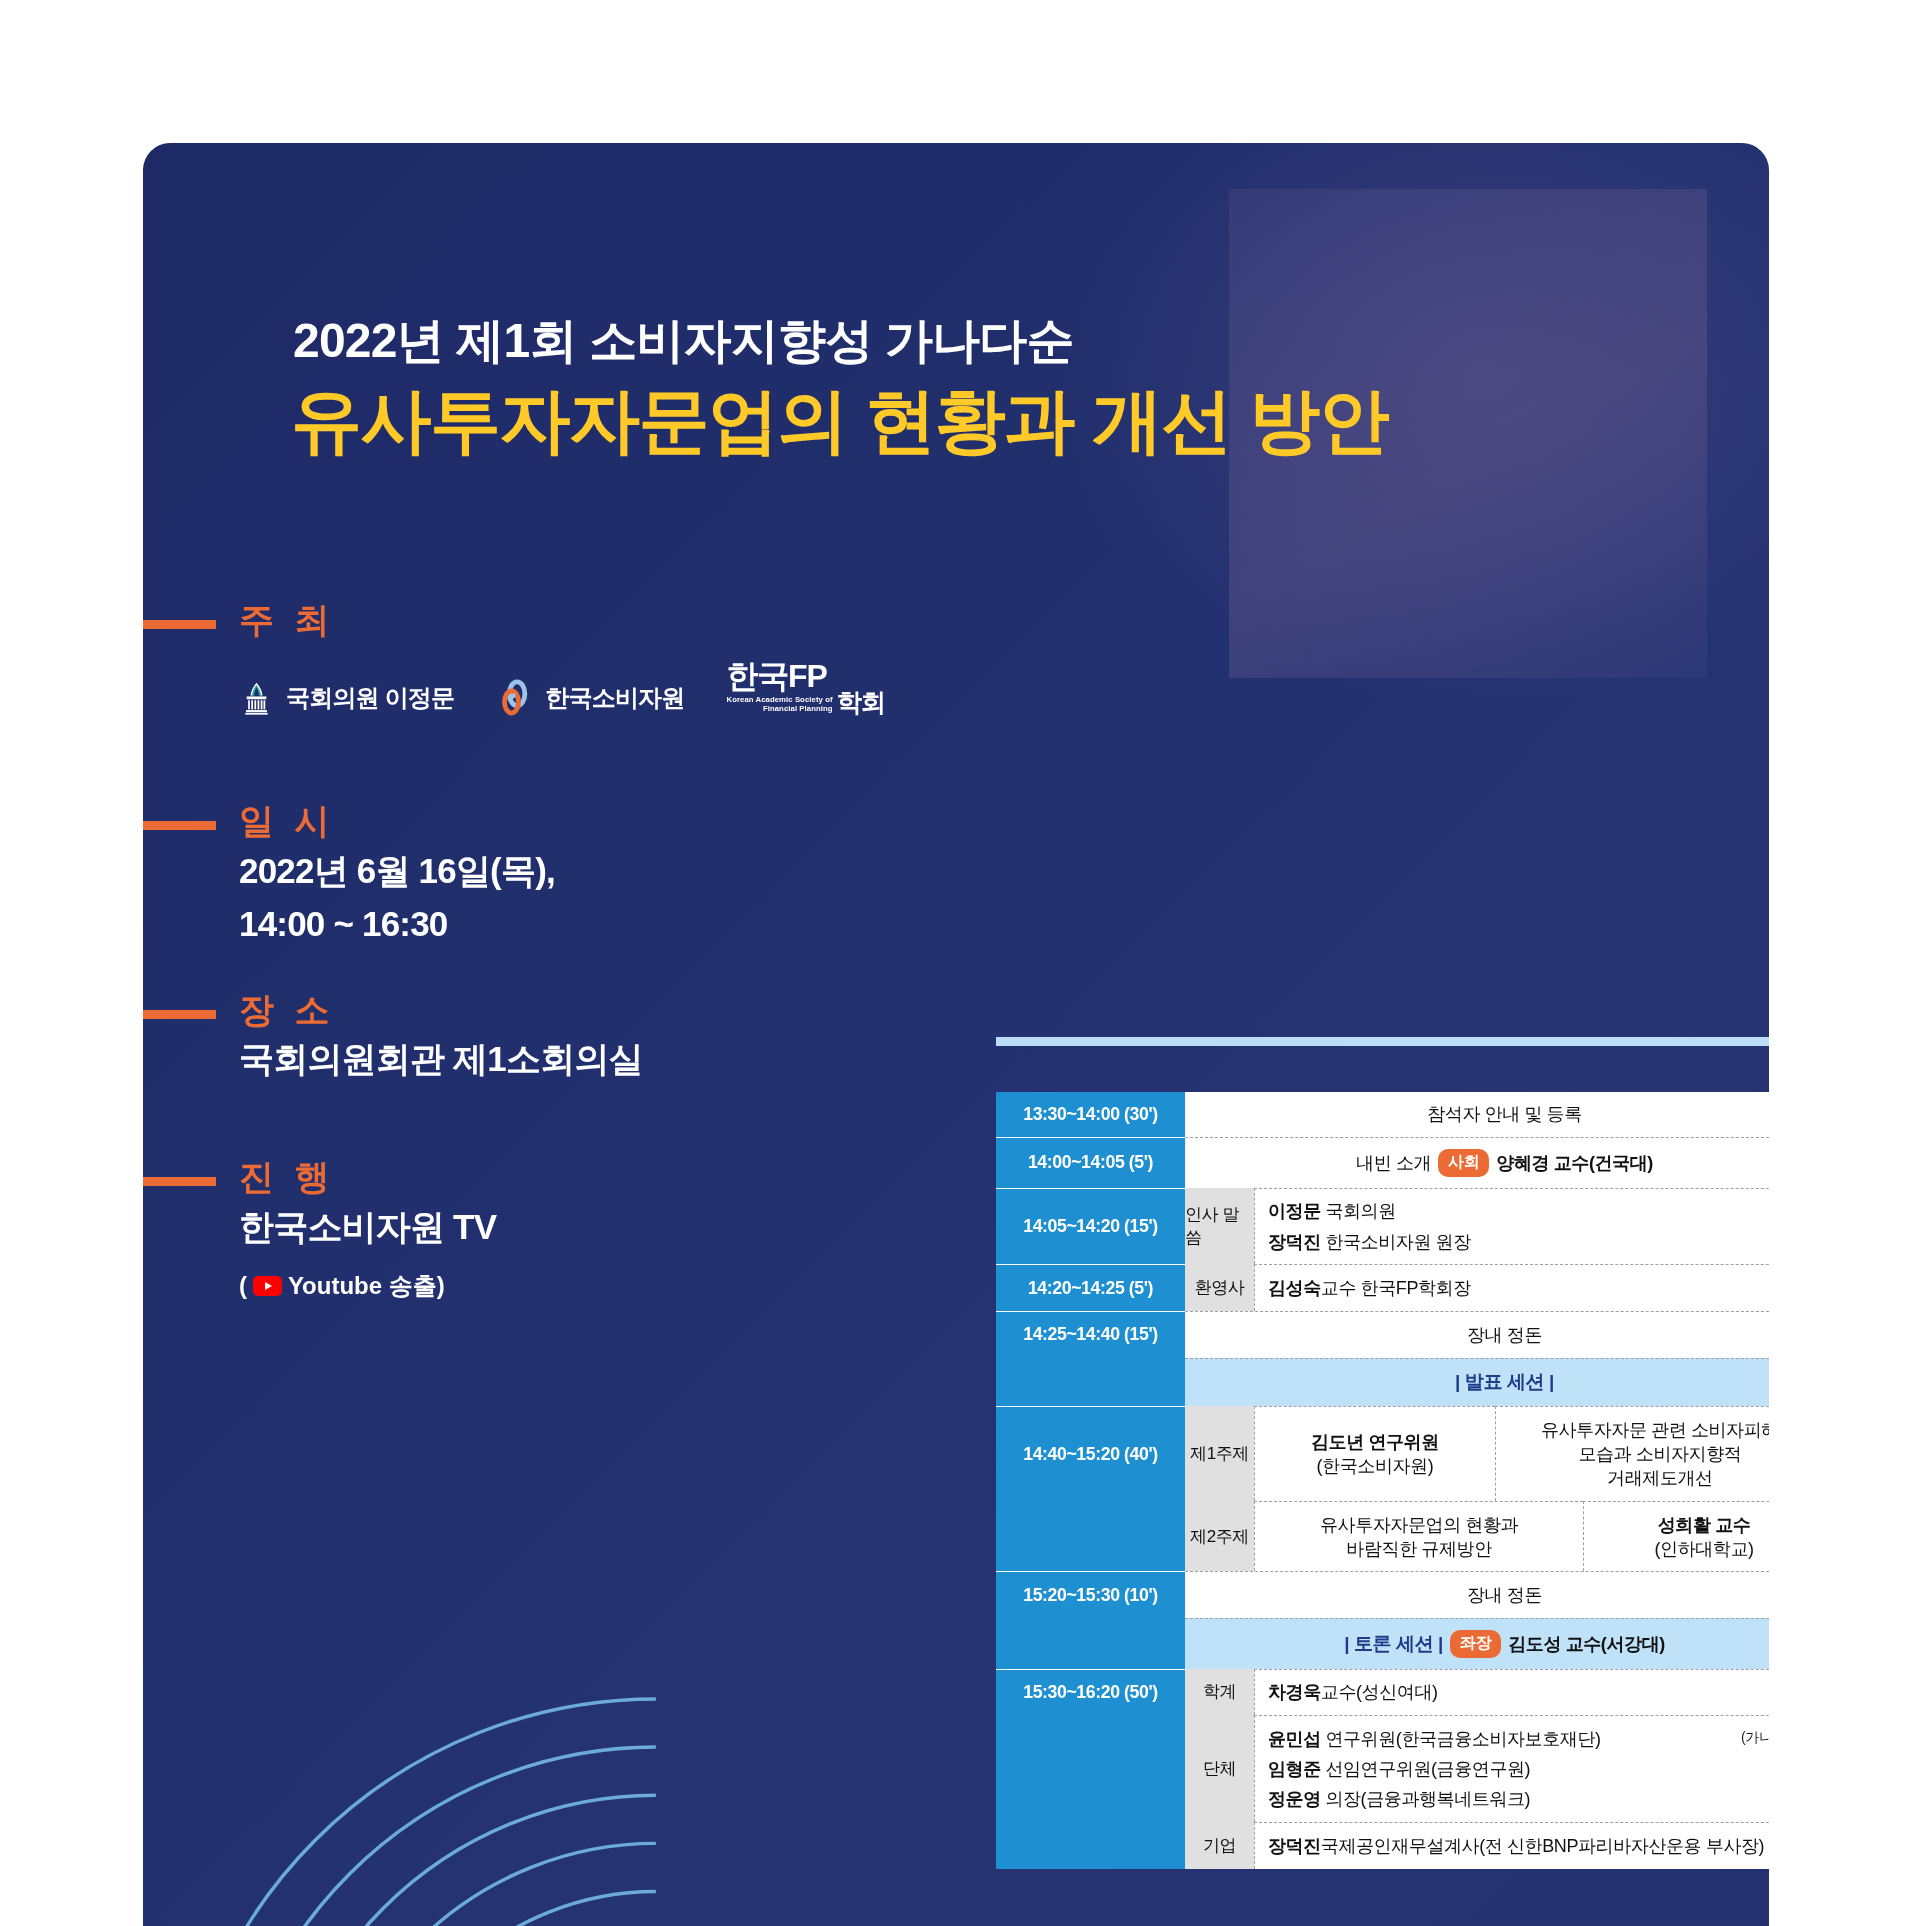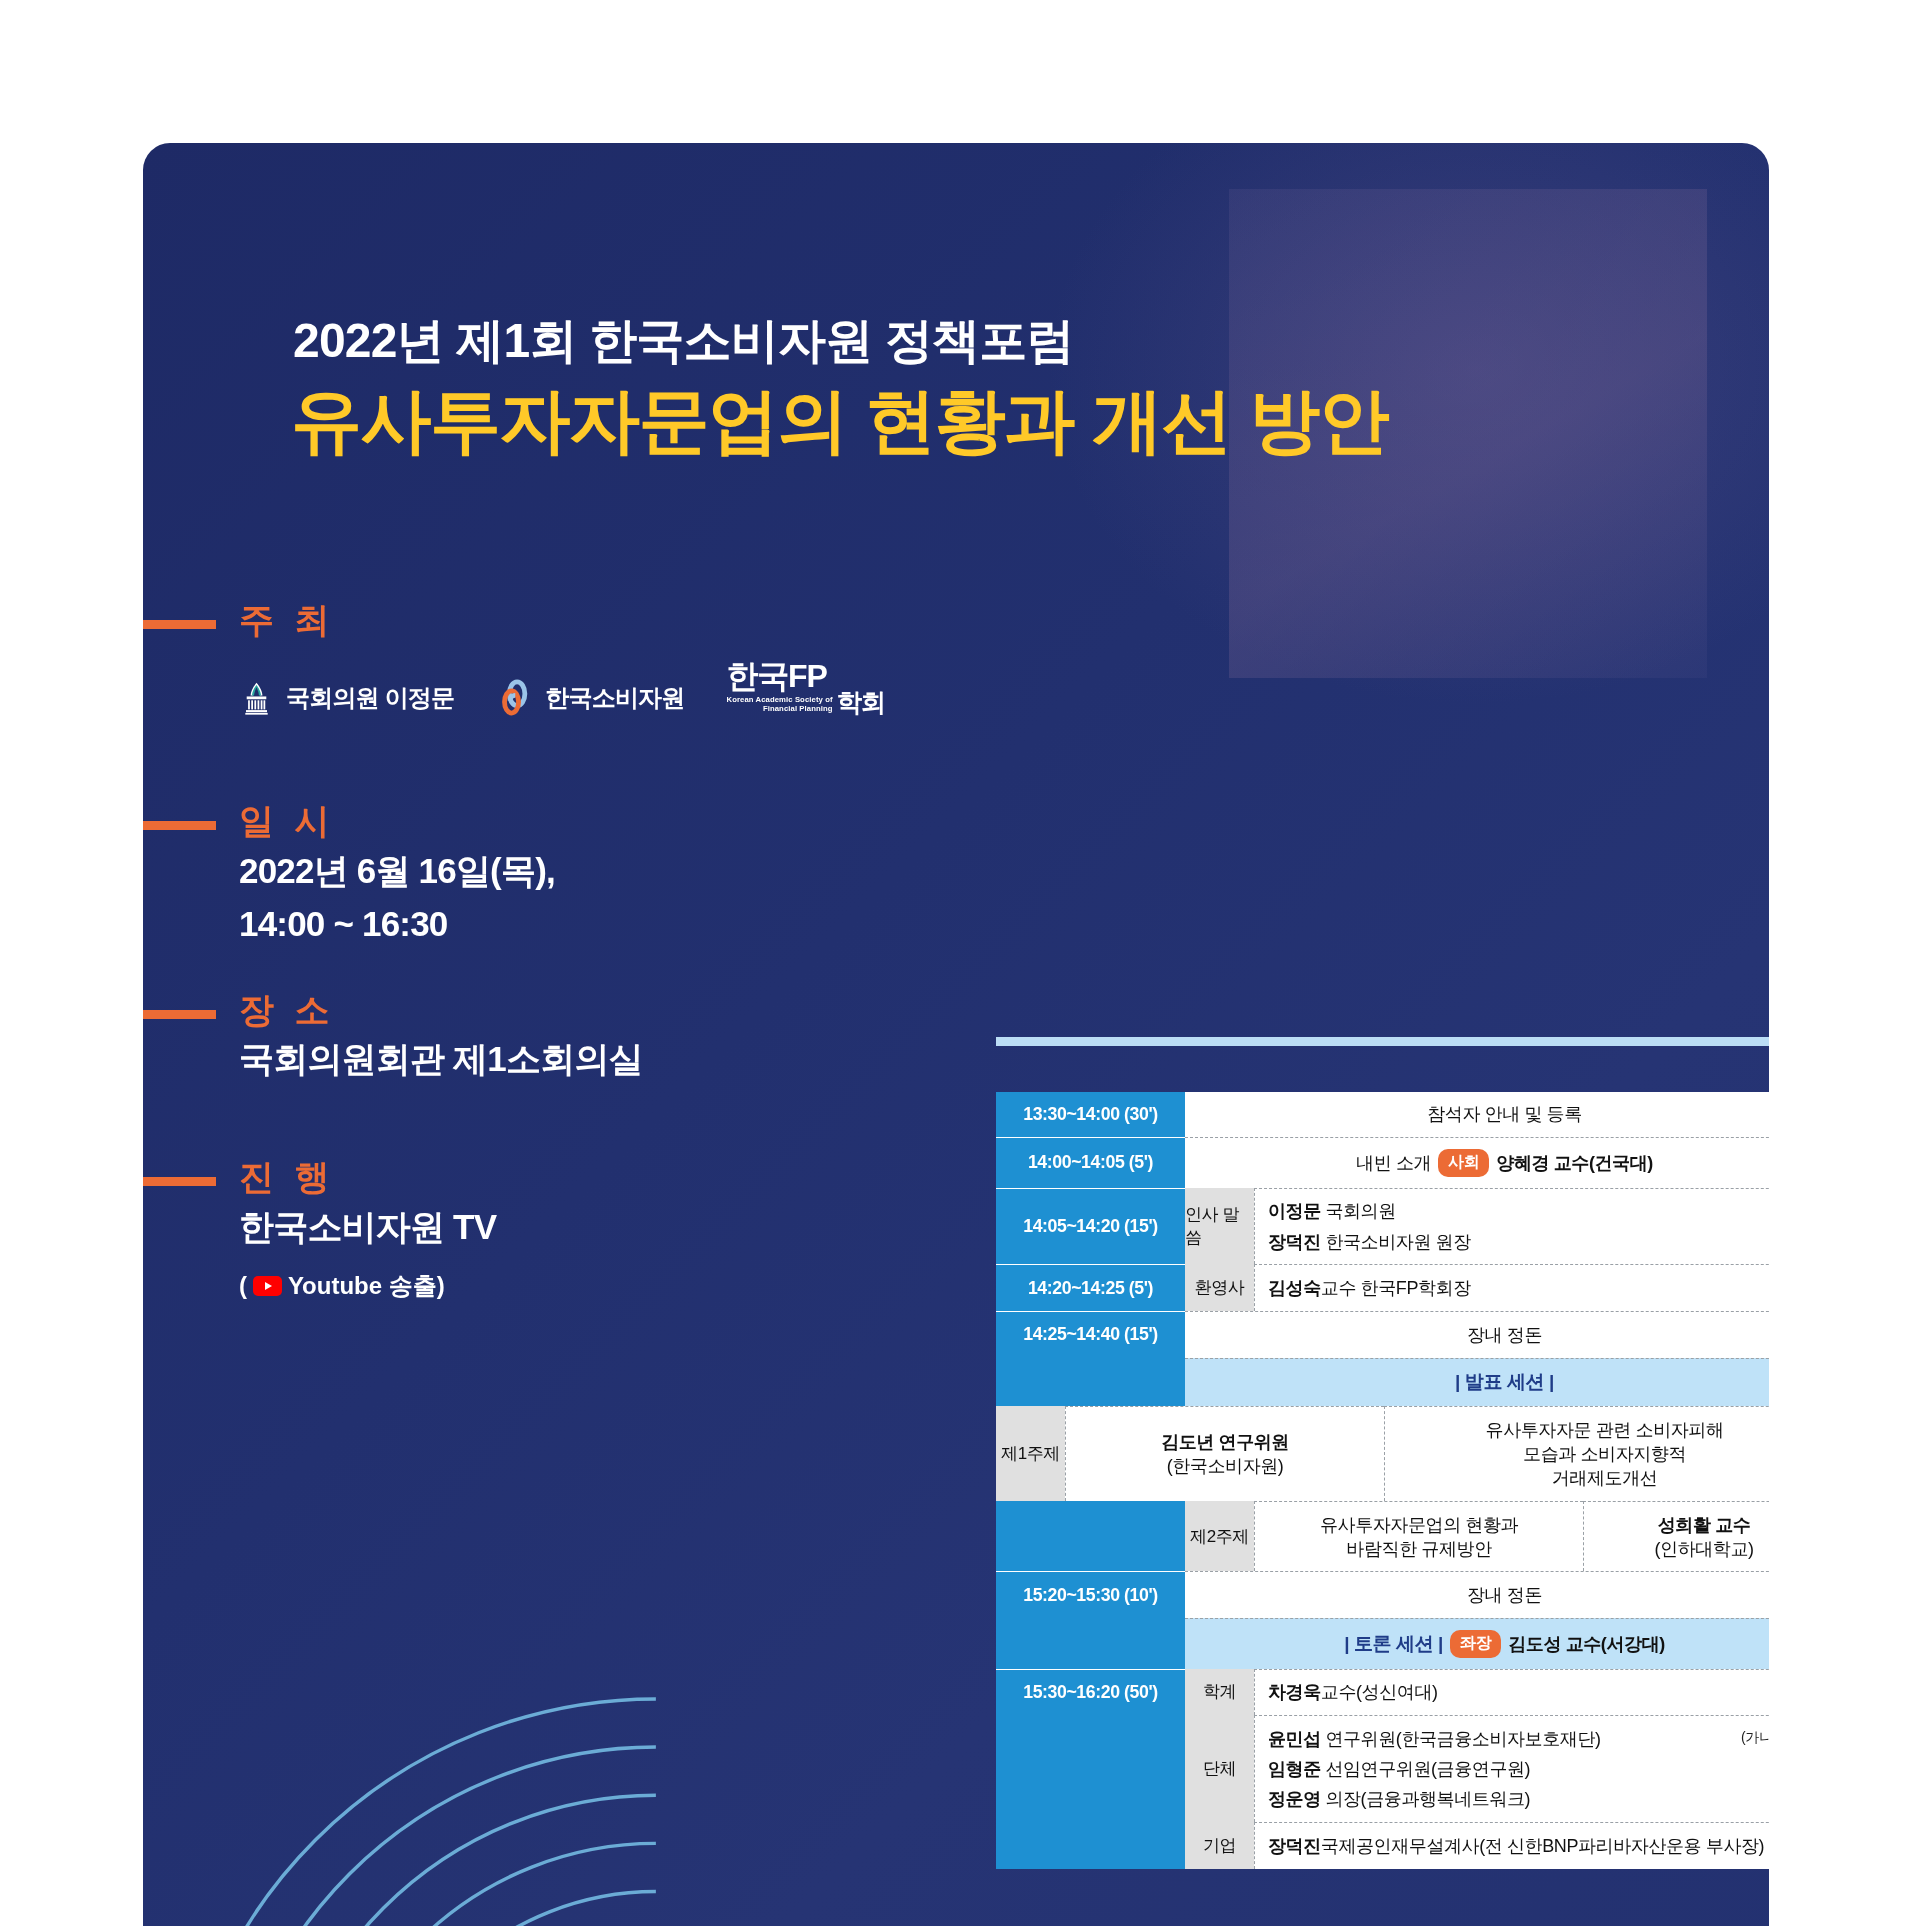--- a/index.html
+++ b/index.html
@@ -107,21 +107,21 @@
     </g>
     <g fill="none" stroke="#6FB3DC" stroke-width="9">
       <path d="M560,1080 A640,640 0 0,0 -80,1720"></path>
       <path d="M560,1200 A520,520 0 0,0 40,1720"></path>
       <path d="M560,1320 A400,400 0 0,0 160,1720"></path>
       <path d="M560,1440 A280,280 0 0,0 280,1720"></path>
       <path d="M560,1560 A160,160 0 0,0 400,1720"></path>
     </g>
   </svg>
 
-  <div class="subtitle">2022년 제1회 한국소비자원 정책포럼</div>
+  <div class="subtitle">2022년 제1회 소비자지향성 가나다순</div>
   <div class="maintitle">유사투자자문업의 현황과 개선 방안</div>
 
   <div class="dash" style="top:477px"></div>
   <div class="ikey" style="top:454px">주 최</div>
 
   <div class="org-row">
     <div class="org">
       <svg width="35" height="35" viewBox="0 0 100 100">
         <path d="M50 8 C38 22 34 34 33 44 L40 44 C41 33 45 24 50 16 C55 24 59 33 60 44 L67 44 C66 34 62 22 50 8Z" fill="#ffffff"></path>
         <path d="M50 14 C41 26 38 35 37 44 L43 44 C44 35 47 27 50 21 C53 27 56 35 57 44 L63 44 C62 35 59 26 50 14Z" fill="#2aa6a0"></path>
@@ -211,20 +211,21 @@
         <div class="tm">14:25~14:40 (15')</div>
         <div class="tcell">장내 정돈</div>
       </div>
         <div class="srow">
         <div class="tm blank nb"></div>
         <div class="tcell hl">
             <span class="sect">| 발표 세션 |</span>
           </div>
       </div>
         <div class="srow">
+        <div class="tm">14:40~15:20 (40')</div>
         <div class="lbl">제1주제</div>
         <div class="tcell sep" style="flex:1 1 42%">
           <span><span class="b">김도년 연구위원</span><br>
           <span>(한국소비자원)</span></span>
           </div>
         <div class="tcell sep" style="flex:1 1 58%">유사투자자문 관련 소비자피해<br>모습과 소비자지향적<br>거래제도개선</div>
       </div>
         <div class="srow">
         <div class="tm blank nb"></div>
         <div class="lbl">제2주제</div>

